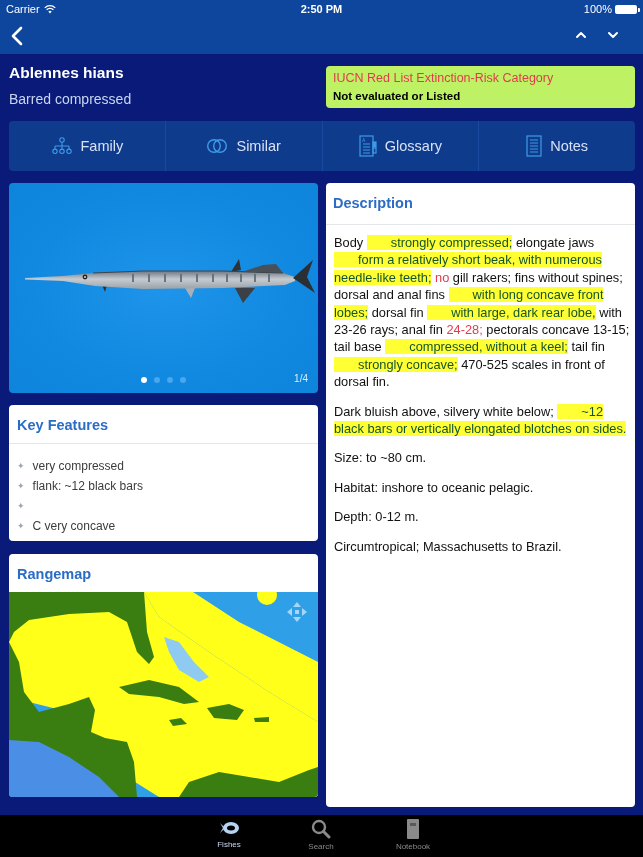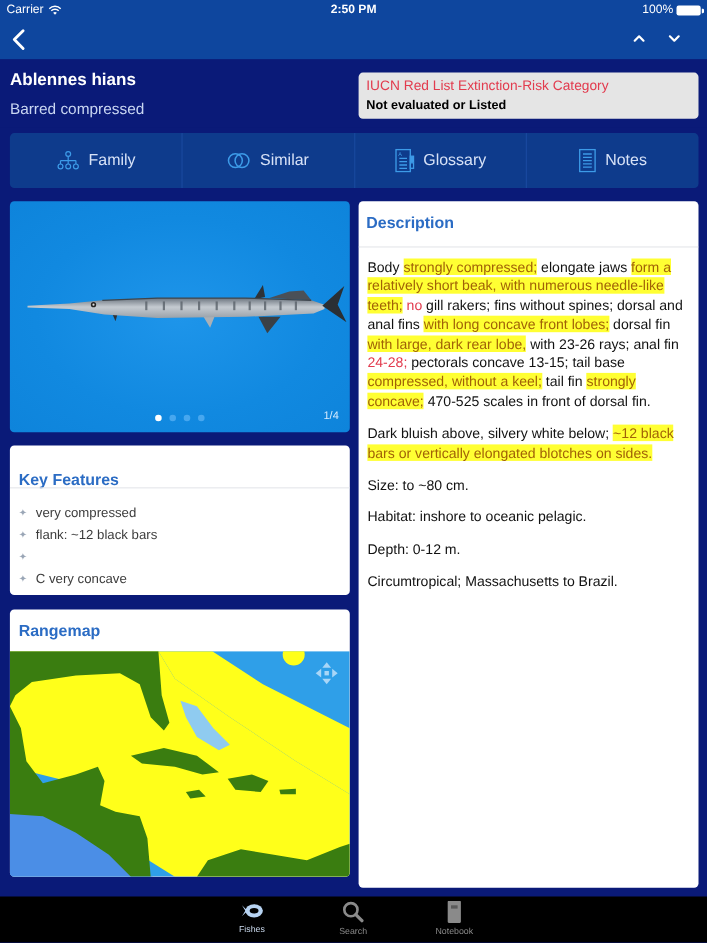--- a/index.html
+++ b/index.html
@@ -31,21 +31,21 @@
 
   
   .header {
     position: absolute; left: 0; top: 54px; width: 643px; height: 62px;
     background: #0a1a78;
   }
   .sci-name { position: absolute; left: 9px; top: 10px; color: #fff; font-weight: bold; font-size: 15.5px; }
   .common-name { position: absolute; left: 9px; top: 37px; color: #c9d6f2; font-size: 14px; }
   .iucn {
     position: absolute; left: 326px; top: 12px; width: 309px; height: 42px;
-    background: #e5e5e5; border-radius: 4px;
+    background: #bef264; border-radius: 4px;
   }
   .iucn-title { position: absolute; left: 7px; top: 5px; font-size: 12.5px; color: #e23b4e; }
   .iucn-value { position: absolute; left: 7px; top: 24px; font-size: 11.5px; color: #000; font-weight: bold; }
 
   
   .tabs {
     position: absolute; left: 9px; top: 121px; width: 626px; height: 50px;
     background: #0e3b8c; border-radius: 4px; display: flex; overflow: hidden;
   }
   .tab {
@@ -64,36 +64,36 @@
     left: 9px; top: 183px; width: 309px; height: 210px;
     background: radial-gradient(ellipse at center, #1e95ea 0%, #1189e0 60%, #0e84db 100%);
   }
   .photo-card .counter { position: absolute; right: 10px; bottom: 9px; color: #d8ecff; font-size: 10px; }
   .dots { position: absolute; left: 0; right: 0; bottom: 10px; display: flex; justify-content: center; gap: 7px; }
   .dot { width: 6px; height: 6px; border-radius: 50%; background: #47a7ef; cursor: pointer; }
   .dot.active { background: #fff; }
   .fish { position: absolute; left: 14px; top: 72px; }
 
   .kf-card { left: 9px; top: 405px; width: 309px; height: 136px; }
-  .kf-card .card-title { position: absolute; left: 8px; top: 24px; }
+  .kf-card .card-title { position: absolute; left: 8px; top: 12px; }
   .kf-card .divider { position: absolute; left: 0; right: 0; top: 38px; height: 1px; background: #e4e6ea; }
   .kf-list { position: absolute; left: 8px; top: 51px; list-style: none; }
   .kf-list li { font-size: 12px; color: #3c3c3c; height: 20px; display: flex; align-items: center; gap: 8px; }
   .kf-bullet { color: #9aa6b6; font-size: 9px; }
 
   .rm-card { left: 9px; top: 554px; width: 309px; height: 243px; }
   .rm-card .card-title { position: absolute; left: 8px; top: 12px; }
   .rm-map { position: absolute; left: 0; top: 38px; width: 309px; height: 205px; cursor: pointer; }
 
   .desc-card { left: 326px; top: 183px; width: 309px; height: 624px; }
   .desc-card .card-title { position: absolute; left: 7px; top: 12px; }
   .desc-card .divider { position: absolute; left: 0; right: 0; top: 41px; height: 1px; background: #e4e6ea; }
   .desc-body { position: absolute; left: 8px; top: 51px; width: 296px; font-size: 12.8px; line-height: 17.4px; color: #111; }
   .desc-body p { margin-bottom: 12px; }
-  .hl { background: #ffff33; color: #a16207; }
+  .hl { background: #ffff33; color: #14532d; padding-left: 24px; }
   .red { color: #e23b4e; }
 
   
   .tabbar {
     position: absolute; left: 0; top: 815px; width: 643px; height: 42px; background: #000; padding-left: 12px;
   }
   .tb-item { position: absolute; top: 4px; width: 60px; text-align: center; cursor: pointer; }
   .tb-item .lbl { font-size: 8px; color: #8a8a8a; margin-top: 3px; display: block; }
   .tb-item.active .lbl { color: #c9d8ec; }
   .tb-item svg { display: block; margin: 0 auto; }

